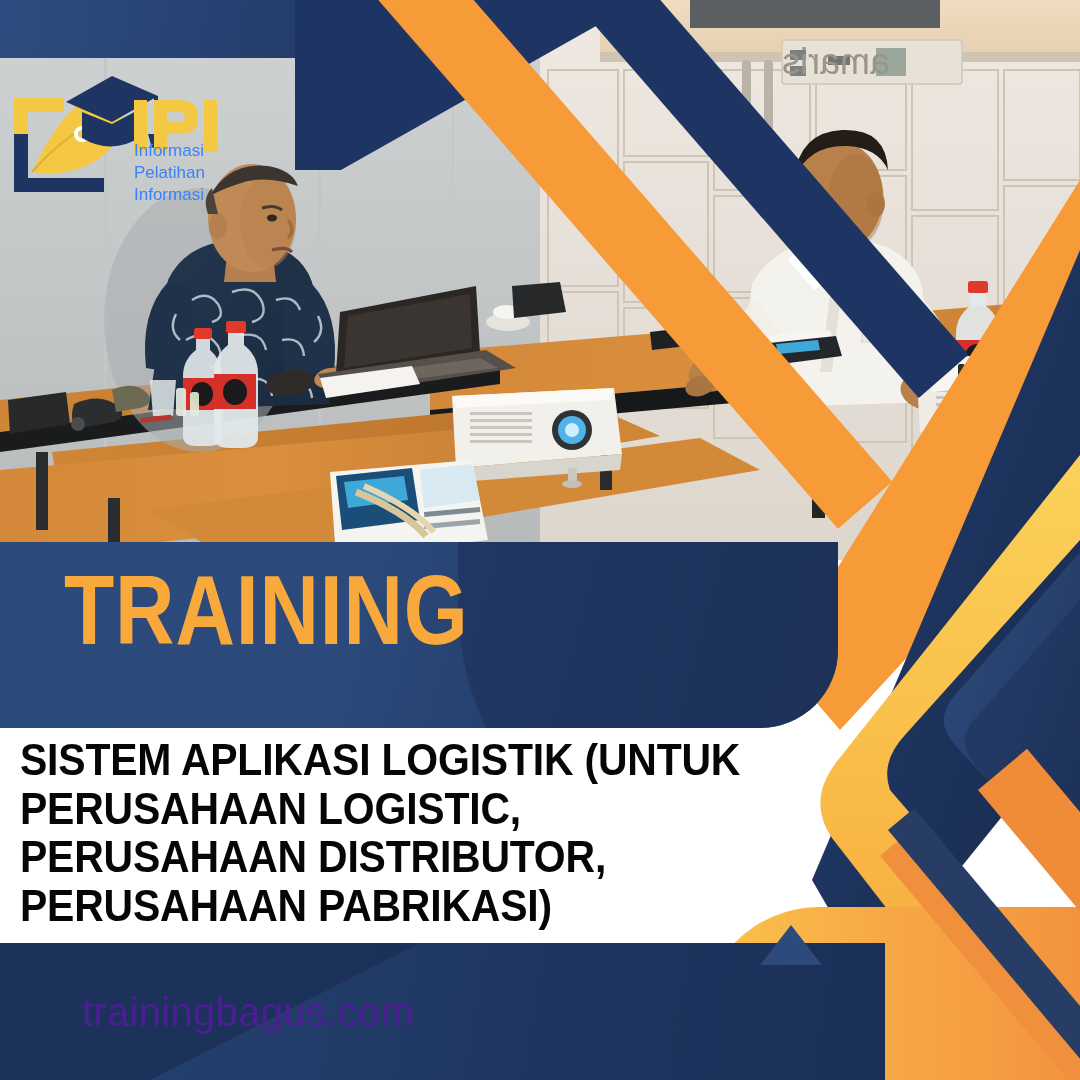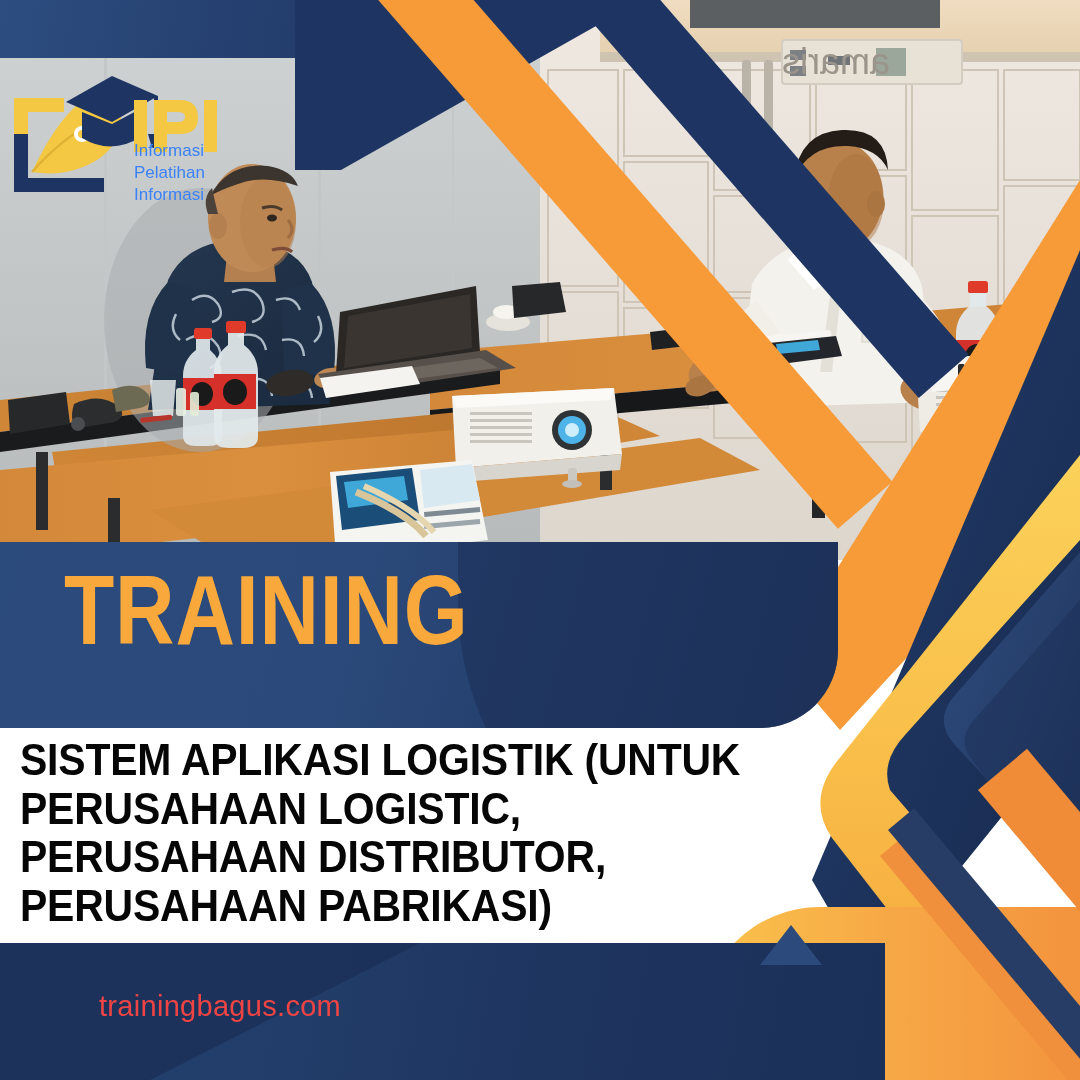--- a/index.html
+++ b/index.html
@@ -111,24 +111,24 @@
     overflow:hidden;
   }
   .footer-band::before{
     content:"";
     position:absolute; left:0; top:0; width:885px; height:137px;
     background:#1b3058;
     clip-path:polygon(0 0, 420px 0, 150px 137px, 0 137px);
     opacity:.85;
   }
   .footer-url {
-    position:absolute; left:99px; top:990px;
-    font-size:29px;
+    position:absolute; left:82px; top:990px;
+    font-size:40px;
     font-weight:400;
-    color:#ef4444;
+    color:#4c1d95;
     letter-spacing:.3px;
     font-family:"Liberation Sans", sans-serif;
     z-index:12;
   }
 
   
   .orange-blob {
     left:700px; top:907px; width:420px; height:173px;
     background:linear-gradient(90deg,#fac44c 0%, #f7a846 45%, #f28f3c 100%);
     border-top-left-radius:120px;

